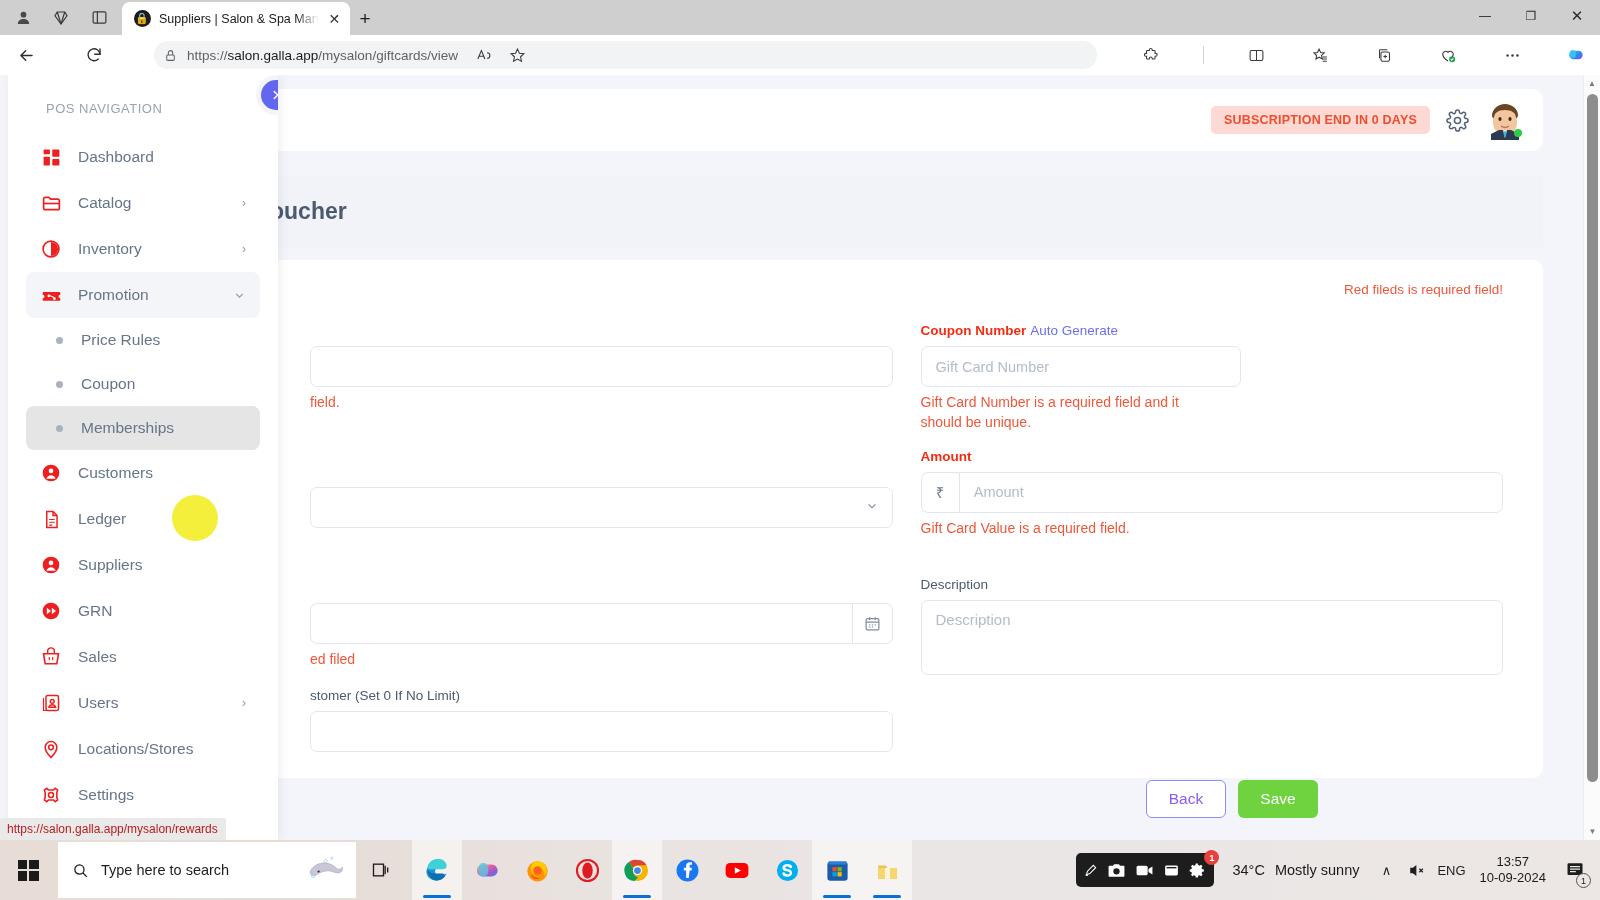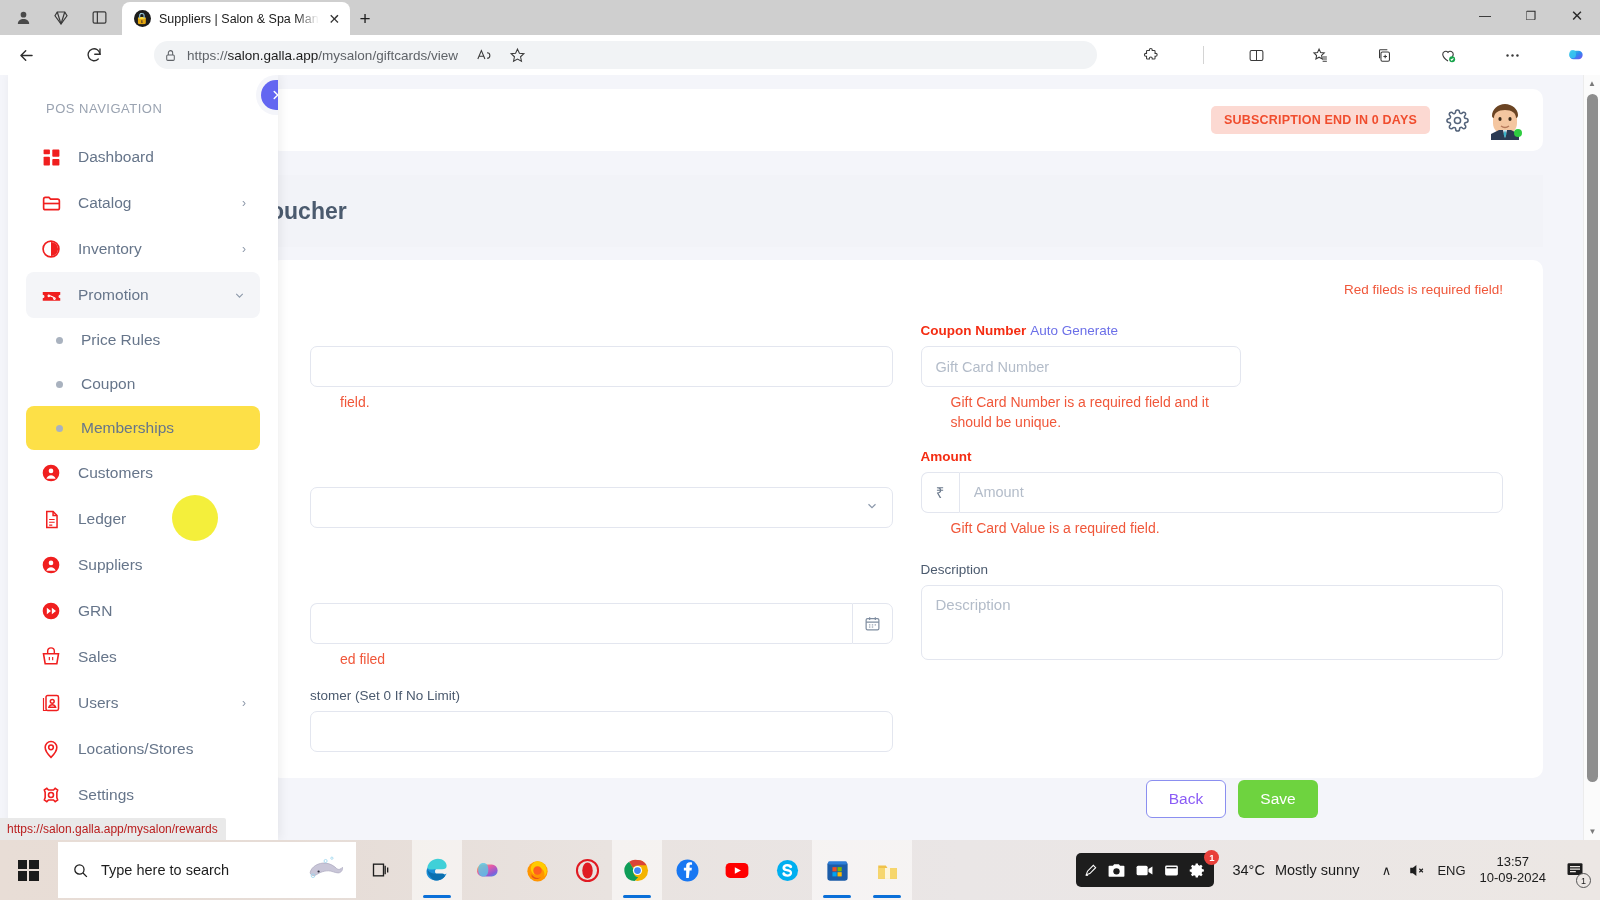--- a/index.html
+++ b/index.html
@@ -113,21 +113,21 @@
   .field { margin-bottom: 18px; }
   .lbl { font-size: 13.5px; color: #4b5a6e; margin-bottom: 8px; display: block; }
   .lbl.req { color: #f42c12; font-weight: bold; }
   .lbl .auto { color: #6b6fe8; font-weight: normal; margin-left: 4px; }
   .inp {
     width: 100%; height: 41px; border: 1px solid #e3e6ef; border-radius: 7px;
     background: #fff; font-size: 14.5px; color: #3c4a5e; padding: 0 14px;
     font-family: "Liberation Sans", sans-serif; outline: none;
   }
   .inp::placeholder { color: #b3bcc9; }
-  .err { color: #f0573a; font-size: 14px; margin-top: 5px; line-height: 1.45; margin-left: 30px; }
+  .err { color: #f0573a; font-size: 14px; margin-top: 5px; line-height: 1.45; }
 
   .sel-wrap { position: relative; }
   .sel-wrap .chev {
     position: absolute; right: 14px; top: 50%; transform: translateY(-50%);
     pointer-events: none; color: #8b98ab;
   }
   .date-wrap { position: relative; display: flex; }
   .date-wrap .inp { border-radius: 7px 0 0 7px; border-right: none; }
   .date-btn {
     width: 44px; height: 41px; border: 1px solid #e3e6ef; border-radius: 0 7px 7px 0;
@@ -187,21 +187,21 @@
   }
   .sb-item.active { background: #f4f5f8; }
   .sb-ico { width: 22px; height: 22px; display: flex; align-items: center; justify-content: center;
             color: #f01f1f; flex: 0 0 auto; }
   .sb-lbl { font-size: 15.5px; color: #66758a; }
   .sb-chev { margin-left: auto; color: #8d99aa; font-size: 12px; display: flex; align-items: center; }
   .sb-sub {
     height: 44px; margin: 0 18px; border-radius: 8px;
     display: flex; align-items: center; padding: 0 14px 0 30px; gap: 18px;
   }
-  .sb-sub.active { background: #fde047; }
+  .sb-sub.active { background: #e5e5e5; }
   .dot { width: 7px; height: 7px; border-radius: 50%; background: #a9b2bf; flex: 0 0 auto; }
 
   .sb-toggle {
     position: absolute; left: 248px; top: 0px; width: 40px; height: 40px; border-radius: 50%;
     background: #f4f5fa; display: flex; align-items: center; justify-content: center; z-index: 30;
   }
   .sb-toggle-inner {
     width: 30px; height: 30px; border-radius: 50%; background: #6366f1;
     display: flex; align-items: center; justify-content: center; color: #fff; font-size: 13px;
   }
@@ -487,21 +487,21 @@
             <div class="field" style="margin-top:16px">
               <span class="lbl req">Amount</span>
               <div class="amt-wrap">
                 <div class="amt-prefix">₹</div>
                 <input class="inp" placeholder="Amount" style="">
               </div>
               <div class="err">Gift Card Value is a required field.</div>
             </div>
 
 
-            <div class="field" style="margin-top:24px">
+            <div class="field" style="margin-top:39px">
               <span class="lbl">Description</span>
               <textarea class="ta" placeholder="Description" style=""></textarea>
             </div>
           </div>
 
         </div>
       </div>
 
       <div class="footer-bar">
         <div class="btn-back">Back</div>

